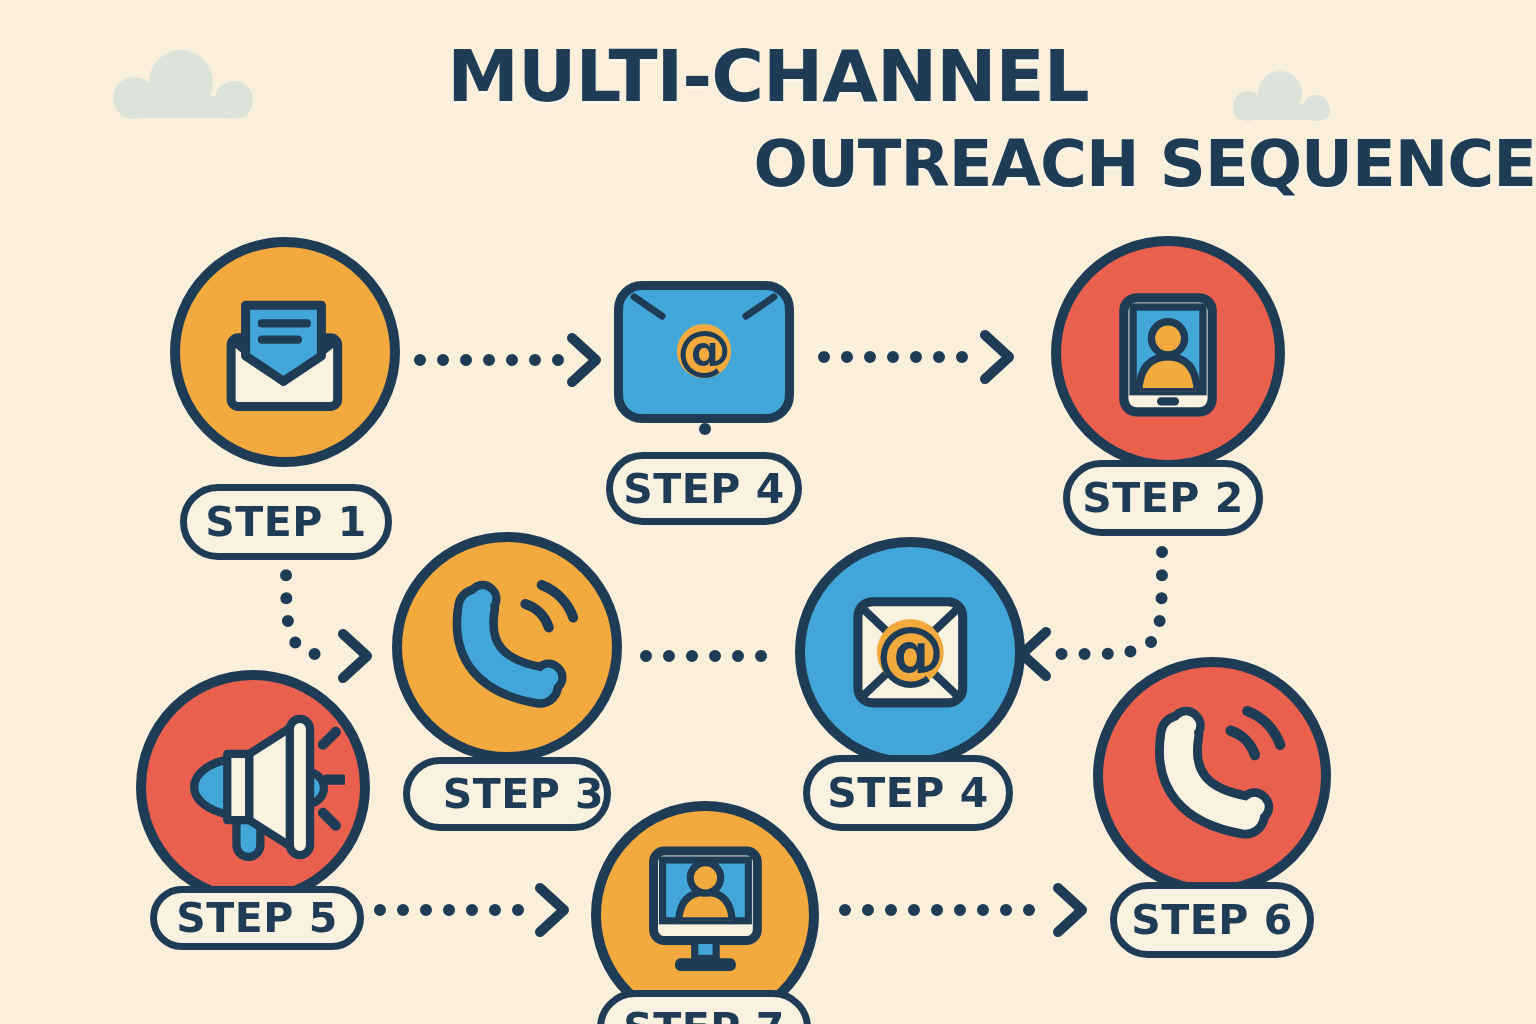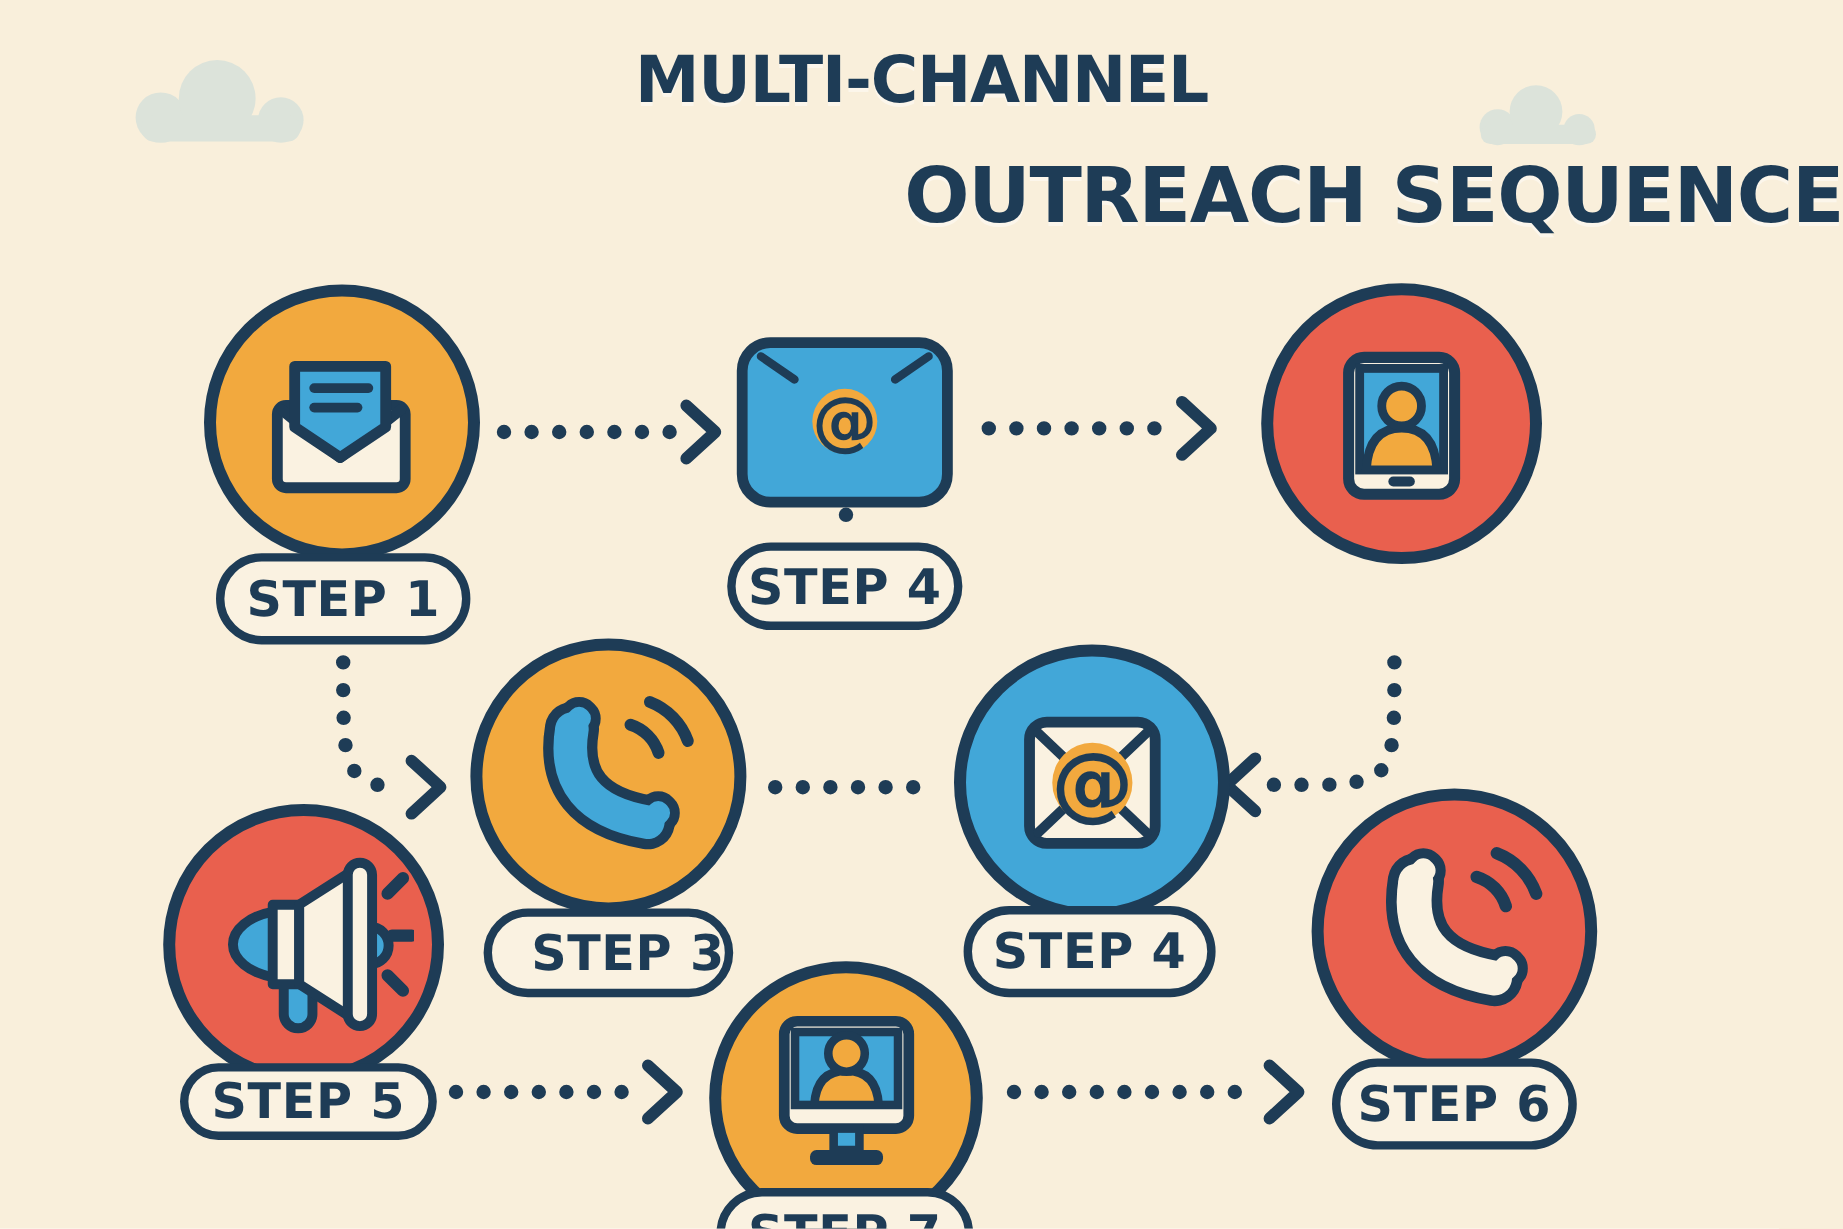--- a/index.html
+++ b/index.html
@@ -7,21 +7,21 @@
     --blue:#42a7d8; --cream:#faf2e1; --cloud:#dce3da;
   }
   *{margin:0;padding:0;box-sizing:border-box;}
   body{font-family:"DejaVu Sans","Liberation Sans",sans-serif;}
   .canvas{position:relative;width:1536px;height:1024px;background:var(--background);overflow:hidden;}
 
   .cloud{position:absolute;}
   .title{position:absolute;left:0;right:0;text-align:center;color:var(--navy);
          font-weight:bold;letter-spacing:-1px;line-height:1.0;
          text-shadow:0 3px 0 rgba(255,255,255,0.45);}
-  .title-line1{top:40px;font-size:54px;}
+  .title-line1{top:40px;font-size:72px;}
   .title-line2{top:132px;font-size:64px;text-align:right;}
 
   .connectors{position:absolute;left:0;top:0;pointer-events:none;}
   .dots{stroke:var(--navy);stroke-width:12;stroke-linecap:round;stroke-dasharray:0 23;fill:none;}
   .chev{stroke:var(--navy);stroke-width:10;stroke-linecap:round;stroke-linejoin:round;fill:none;}
 
   .node-circle{position:absolute;border-radius:50%;border:10px solid var(--navy);
                display:flex;align-items:center;justify-content:center;}
   .node-circle.orange{background:var(--orange);}
   .node-circle.red{background:var(--red);}
@@ -86,21 +86,21 @@
         <rect x="20" y="42" width="59" height="38" rx="4" fill="var(--cream)" stroke-width="5"></rect>
         <path d="M22,44 L49,66 L77,44" fill="none" stroke-width="5" stroke-linecap="round"></path>
         <path d="M28,24 H70 V52 L49,66 L28,52 Z" fill="var(--blue)" stroke-width="5"></path>
       </g>
       <g stroke="var(--navy)" stroke-width="4.5" stroke-linecap="round">
         <path d="M37,34 H62"></path>
           <path d="M37,43 H57"></path>
       </g>
     </svg>
   </div>
-  <div class="pill" style="left:180px;top:461px;width:212px;height:76px;">
+  <div class="pill" style="left:180px;top:484px;width:212px;height:76px;">
     <span>STEP 1</span>
   </div>
 
   <div class="node-rsquare z-node" style="left:614px;top:281px;width:180px;height:142px;">
     <svg class="node-icon" viewBox="0 0 180 142">
       <g stroke="var(--navy)" stroke-width="8" stroke-linecap="round" fill="none">
         <path d="M10,8 L42,30"></path>
           <path d="M170,8 L138,30"></path>
       </g>
       <circle cx="90" cy="70" r="31" fill="var(--orange)"></circle>
@@ -120,20 +120,23 @@
         </defs>
       <rect x="26" y="20" width="48" height="62" rx="7" fill="var(--cream)" stroke="var(--navy)" stroke-width="5"></rect>
       <rect x="31" y="25" width="38" height="46" fill="var(--blue)" stroke="var(--navy)" stroke-width="4"></rect>
       <g clip-path="url(#scr2)">
         <path d="M34,71 Q35,52 50,52 Q65,52 66,71 Z" fill="var(--orange)" stroke="var(--navy)" stroke-width="4"></path>
       </g>
       <circle cx="50" cy="42" r="9" fill="var(--orange)" stroke="var(--navy)" stroke-width="4"></circle>
       <rect x="44" y="74" width="12" height="4.5" rx="2.25" fill="var(--navy)"></rect>
     </svg>
   </div>
+  <div class="pill" style="left:1063px;top:460px;width:200px;height:76px;">
+    <span>STEP 2</span>
+  </div>
 
   <div class="node-circle orange z-node" style="left:392px;top:532px;width:230px;height:230px;">
     <svg class="node-icon" viewBox="0 0 100 100">
       <path d="M33,28 Q27,64 68,71" fill="none" stroke="var(--navy)" stroke-width="25" stroke-linecap="round"></path>
       <g fill="var(--blue)" stroke="var(--navy)" stroke-width="4.5" stroke-linejoin="round">
         <rect x="22" y="18.5" width="23" height="15" rx="7" transform="rotate(-45 33.5 26)"></rect>
         <rect x="58.5" y="62" width="23" height="15" rx="7" transform="rotate(-45 70 69.5)"></rect>
       </g>
       <path d="M33,28 Q27,64 68,71" fill="none" stroke="var(--blue)" stroke-width="15.5" stroke-linecap="round"></path>
       <g fill="none" stroke="var(--navy)" stroke-width="5.5" stroke-linecap="round">

